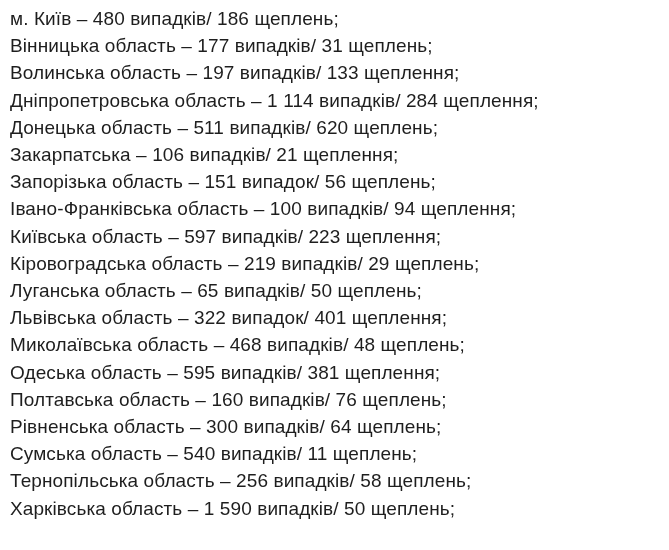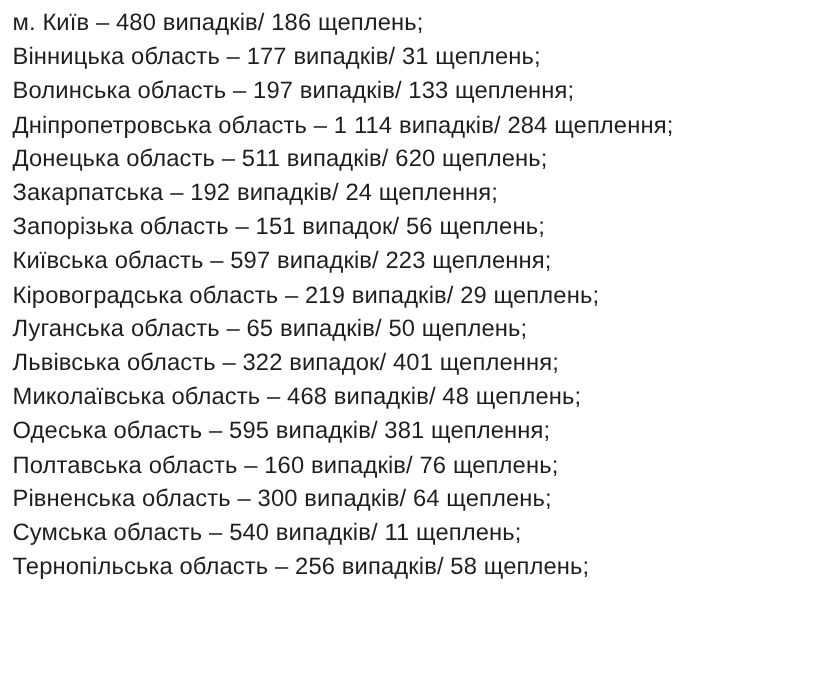--- a/index.html
+++ b/index.html
@@ -31,26 +31,28 @@
 </head>
 <body>
 
 <div class="report">
   <div id="region-list">
       <div class="line">м. Київ – 480 випадків/ 186 щеплень;</div>
       <div class="line">Вінницька область – 177 випадків/ 31 щеплень;</div>
       <div class="line">Волинська область – 197 випадків/ 133 щеплення;</div>
       <div class="line">Дніпропетровська область – 1 114 випадків/ 284 щеплення;</div>
       <div class="line">Донецька область – 511 випадків/ 620 щеплень;</div>
-      <div class="line">Закарпатська – 192 випадків/ 24 щеплення;</div>
+      <div class="line">Закарпатська – 106 випадків/ 21 щеплення;</div>
       <div class="line">Запорізька область – 151 випадок/ 56 щеплень;</div>
+      <div class="line">Івано-Франківська область – 100 випадків/ 94 щеплення;</div>
       <div class="line">Київська область – 597 випадків/ 223 щеплення;</div>
       <div class="line">Кіровоградська область – 219 випадків/ 29 щеплень;</div>
       <div class="line">Луганська область – 65 випадків/ 50 щеплень;</div>
       <div class="line">Львівська область – 322 випадок/ 401 щеплення;</div>
       <div class="line">Миколаївська область – 468 випадків/ 48 щеплень;</div>
       <div class="line">Одеська область – 595 випадків/ 381 щеплення;</div>
       <div class="line">Полтавська область – 160 випадків/ 76 щеплень;</div>
       <div class="line">Рівненська область – 300 випадків/ 64 щеплень;</div>
       <div class="line">Сумська область – 540 випадків/ 11 щеплень;</div>
       <div class="line">Тернопільська область – 256 випадків/ 58 щеплень;</div>
+      <div class="line">Харківська область – 1 590 випадків/ 50 щеплень;</div>
     </div>
 </div>
 
 </body></html>

